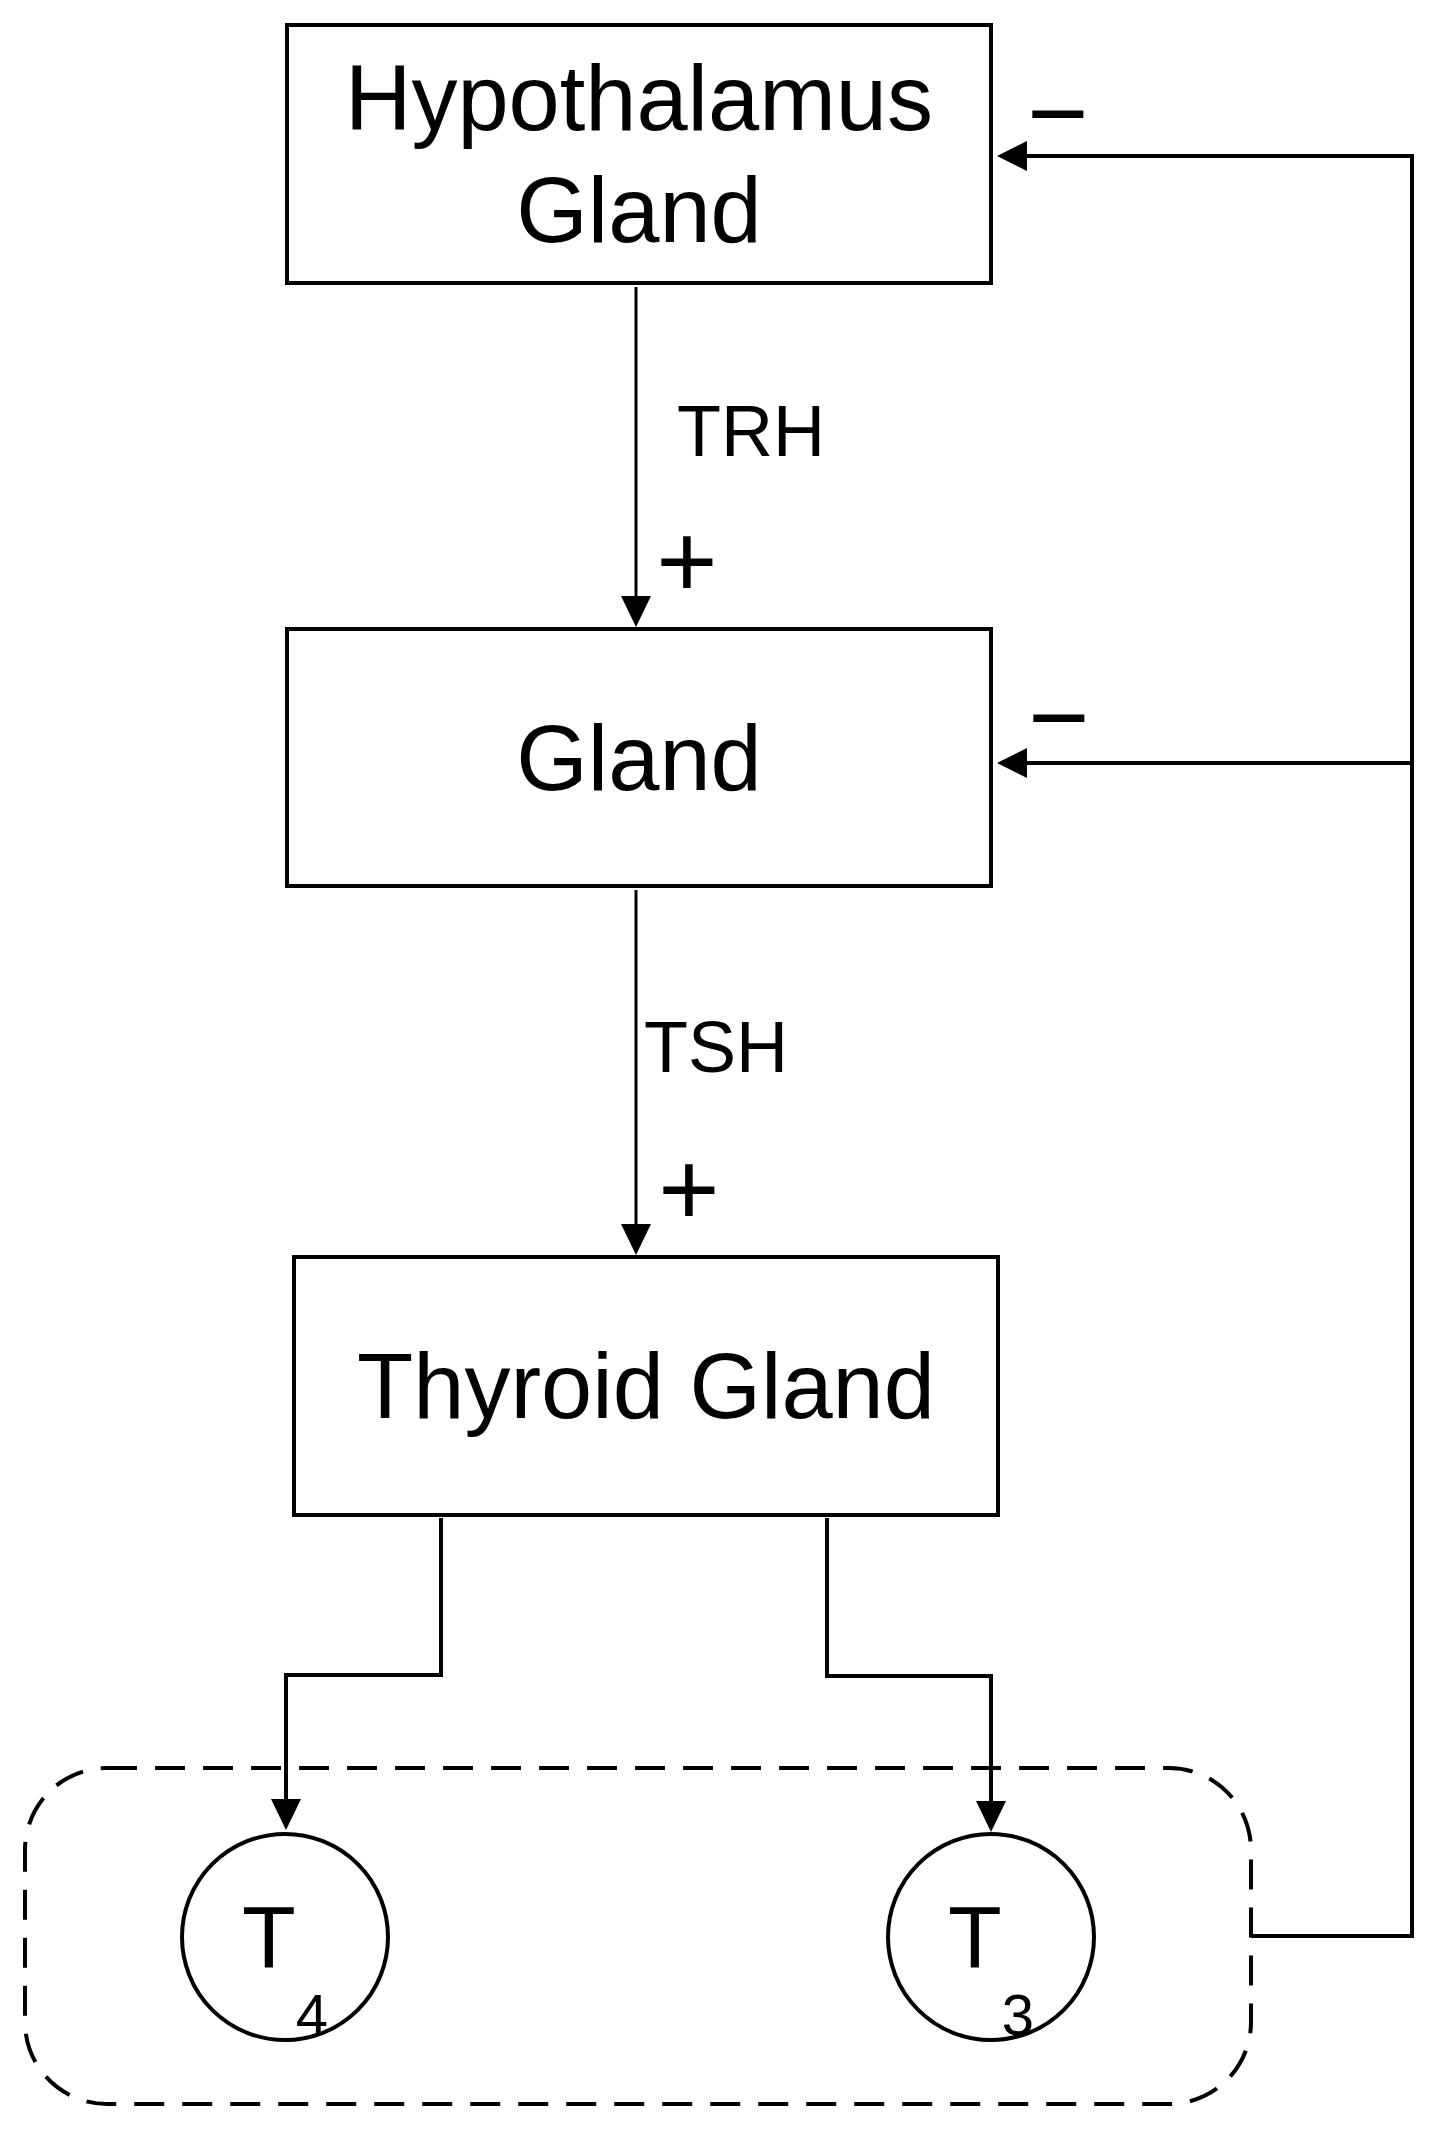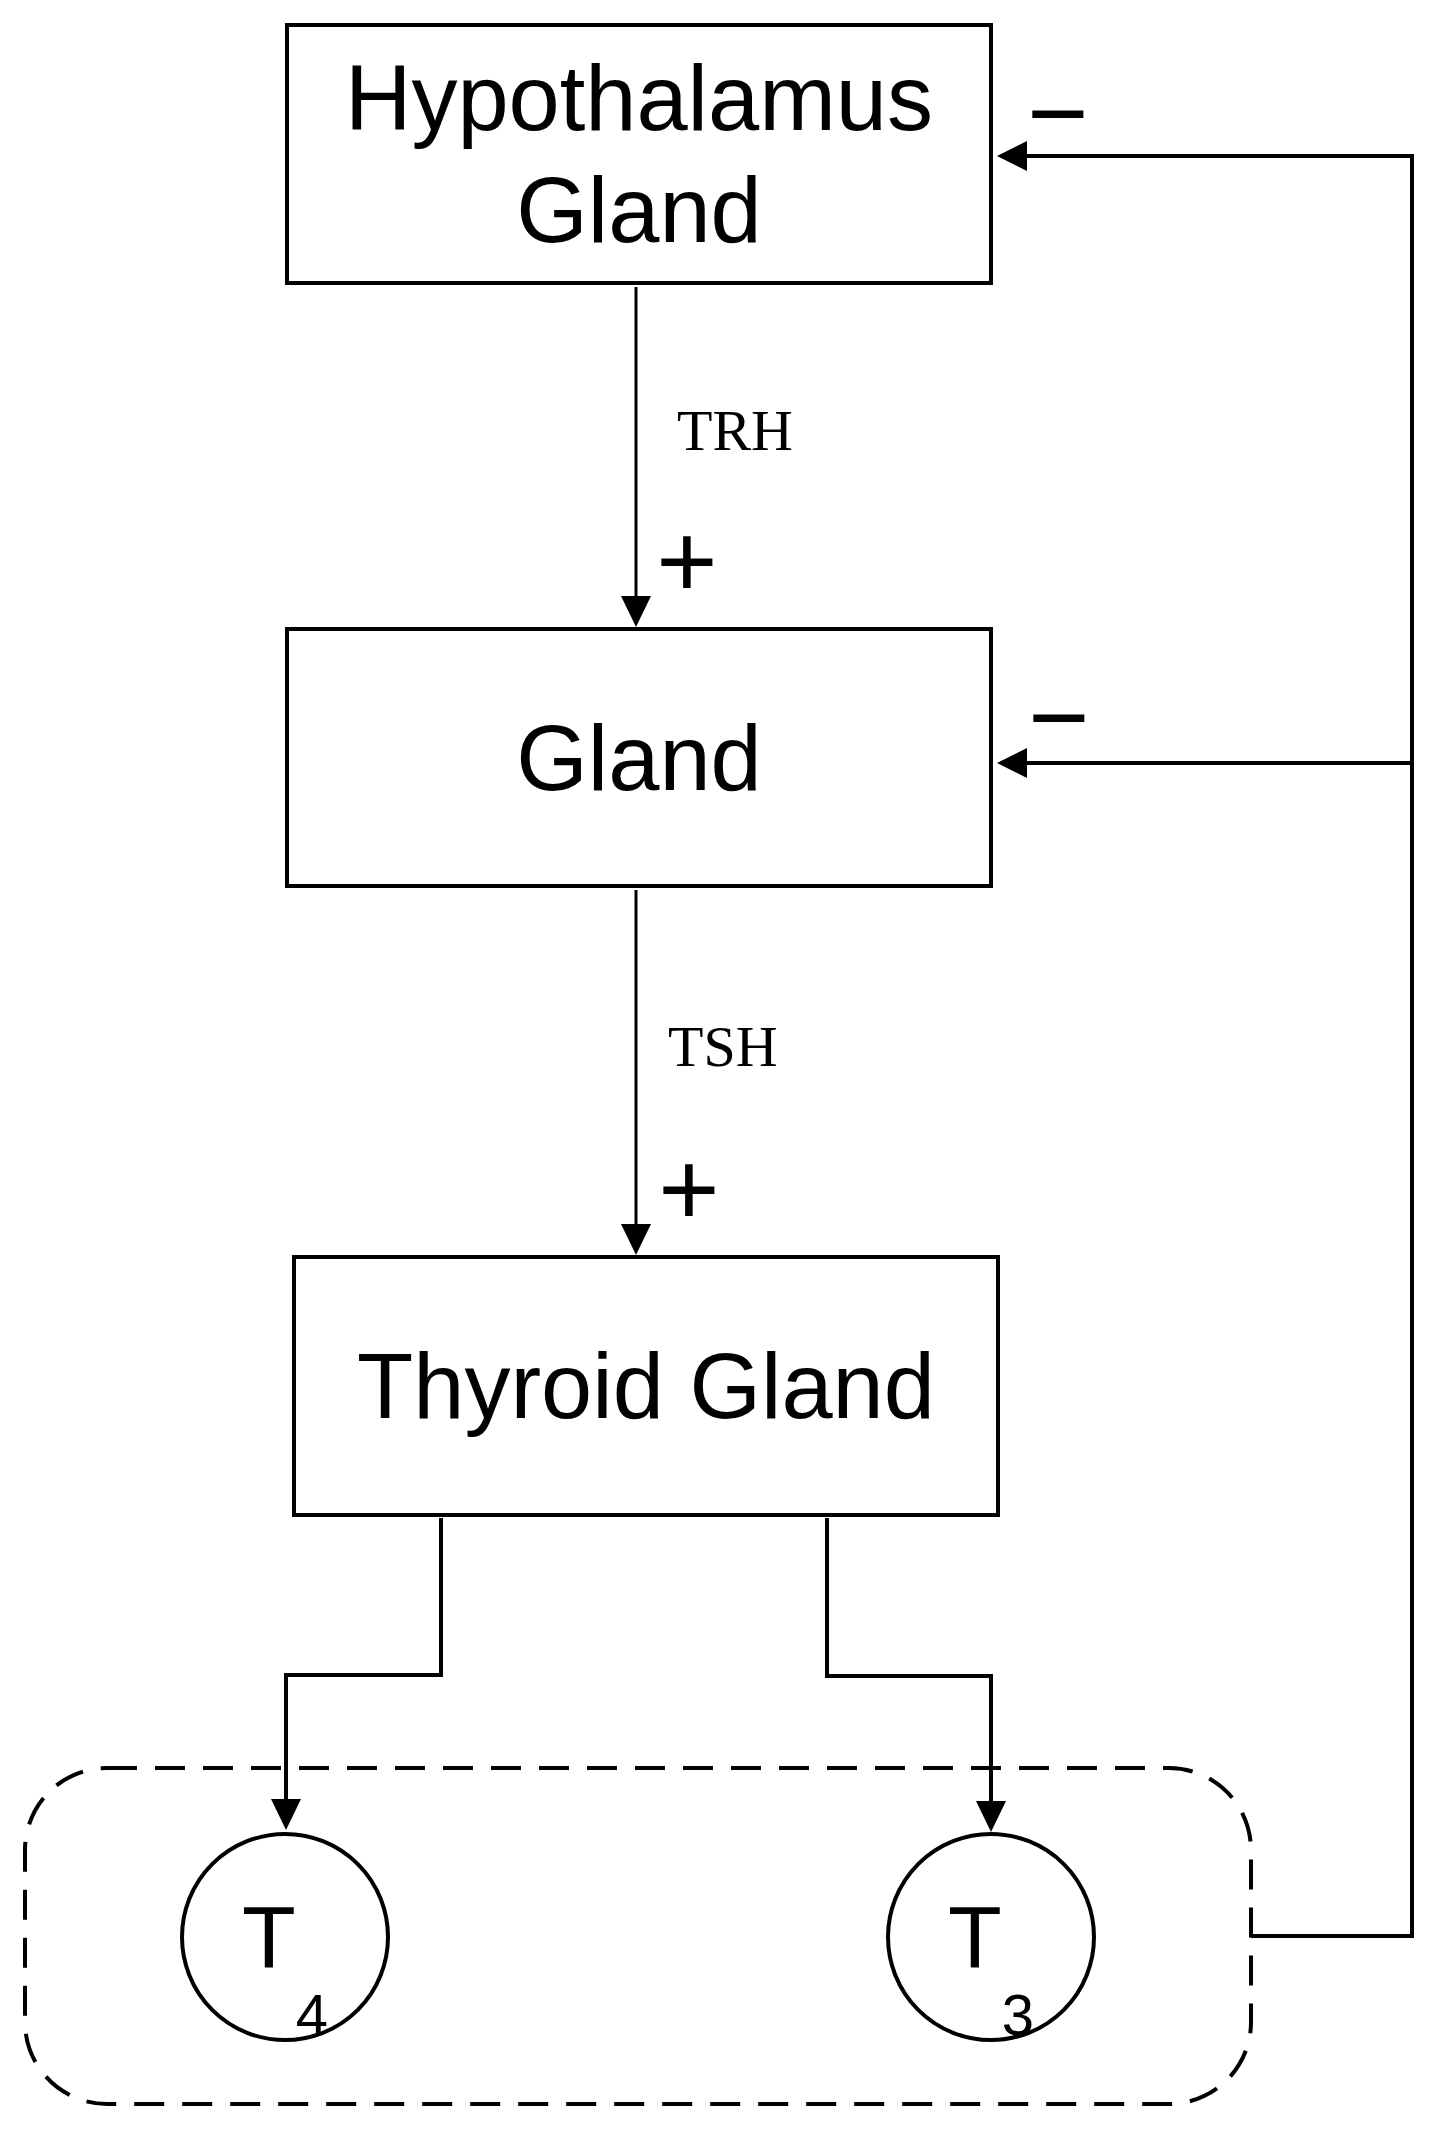--- a/index.html
+++ b/index.html
@@ -53,24 +53,23 @@
     line-height: 88px;
   }
   .hormone-circle .sub {
     font-size: 58px;
     align-self: flex-end;
     transform: translateY(6px);
     line-height: 58px;
   }
   .edge-label {
     position: absolute;
-    font-size: 58px;
+    font-size: 72px;
     line-height: 90px;
     white-space: nowrap;
-    font-family: Liberation Serif, serif;
   }
   .sign-label {
     position: absolute;
     font-size: 105px;
     line-height: 105px;
     width: 90px;
     text-align: center;
     white-space: nowrap;
   }
 </style>
@@ -111,21 +110,21 @@
     <span>Gland</span>
   </div>
 
   <div class="node-box" style="left:292px; top:1255px; width:708px; height:262px;">
     <span>Thyroid Gland</span>
   </div>
 
   <div class="edge-label" style="left:677px; top:386px;">TRH</div>
   <div class="sign-label" style="left:642px; top:508px;">+</div>
 
-  <div class="edge-label" style="left:668px; top:1002px;">TSH</div>
+  <div class="edge-label" style="left:644px; top:1002px;">TSH</div>
   <div class="sign-label" style="left:644px; top:1136px;">+</div>
 
   <div class="sign-label" style="left:1013px; top:60px;">−</div>
   <div class="sign-label" style="left:1014px; top:664px;">−</div>
 
   <div class="hormone-circle" style="left:180px; top:1832px;">
     <span>T</span>
       <span class="sub">4</span>
   </div>
 

